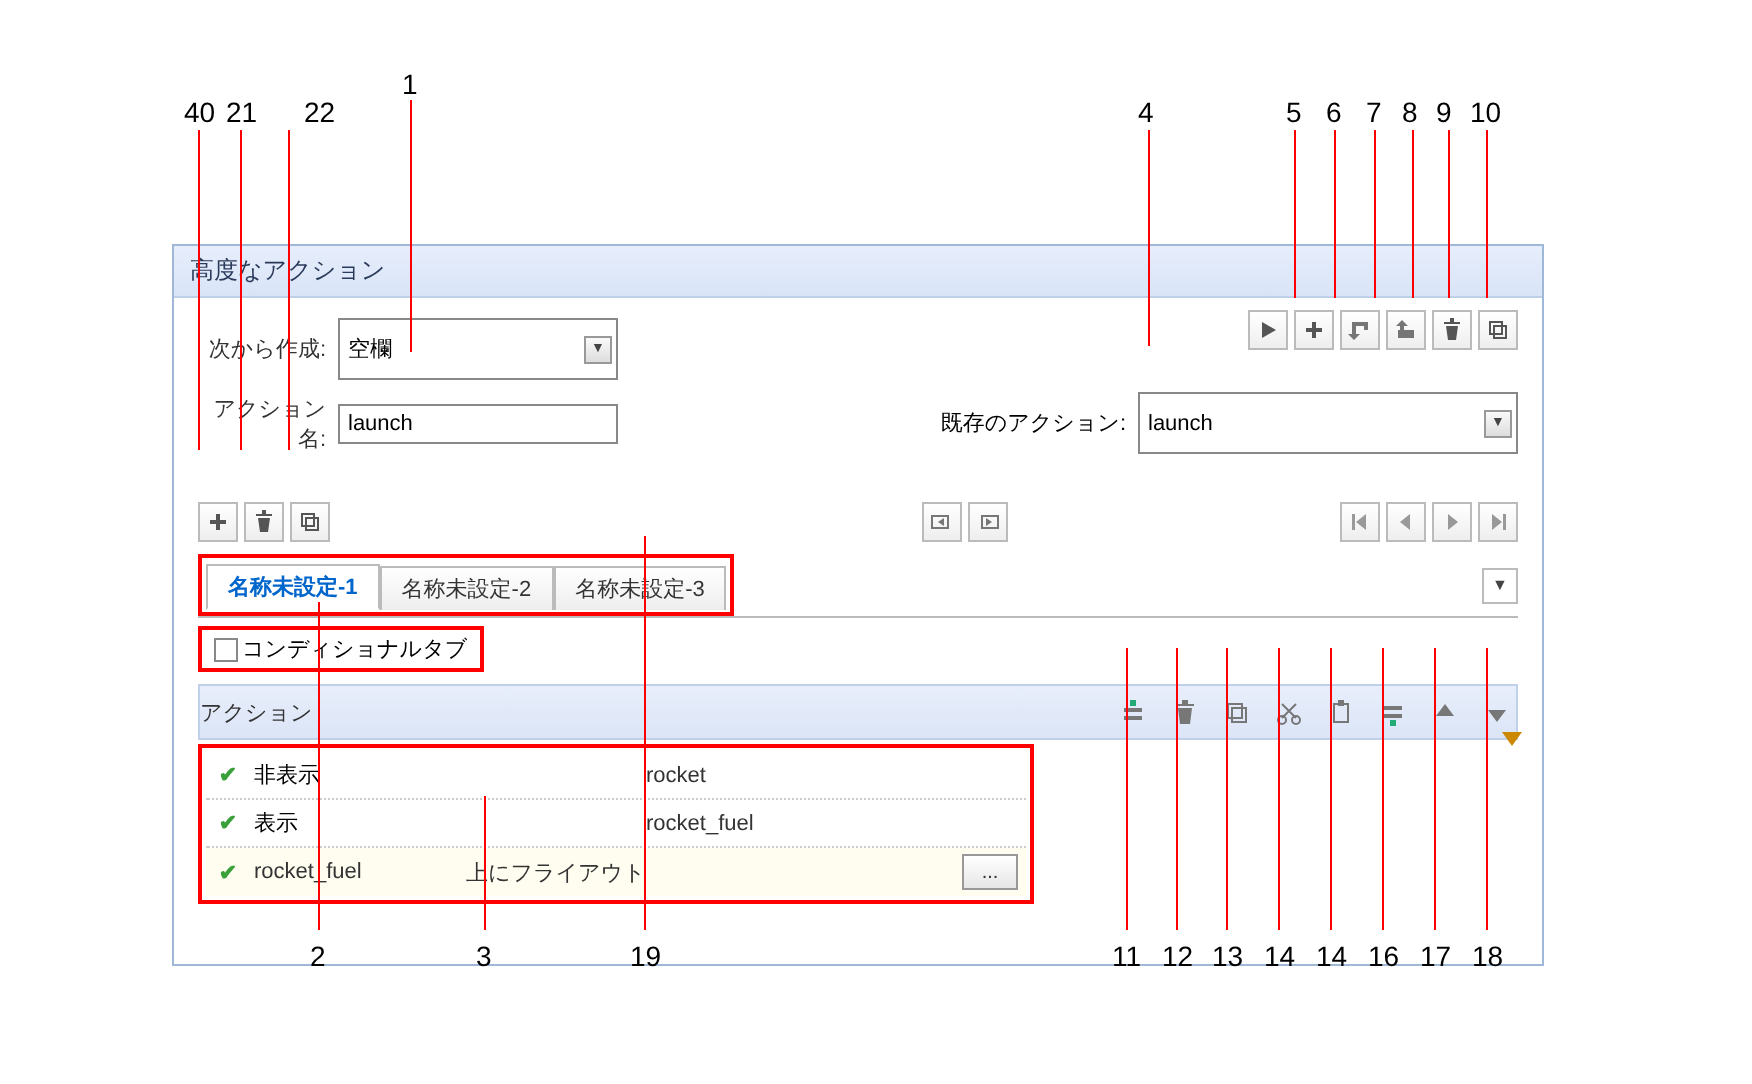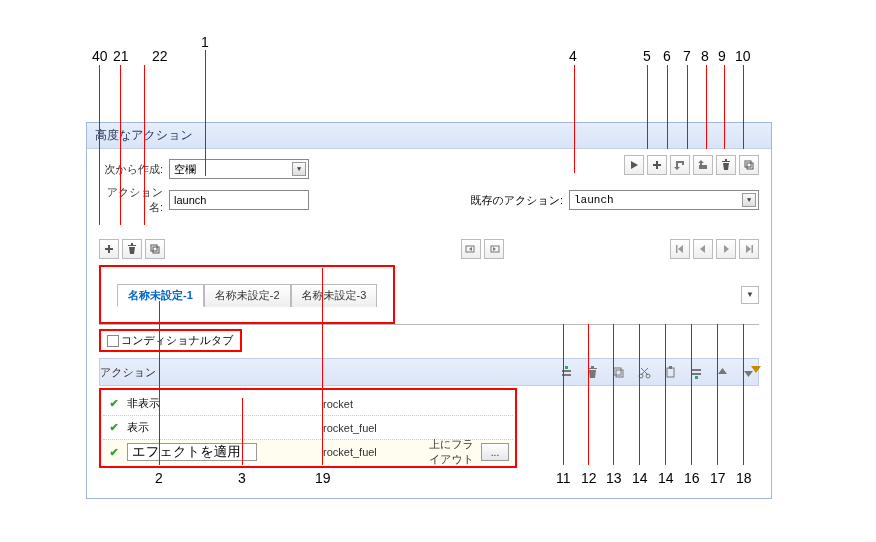--- a/index.html
+++ b/index.html
@@ -54,28 +54,27 @@
   }
   .input-text {
     height: 20px;
     border: 1px solid #888;
     background: #fff;
     padding: 0 4px;
     font-family: inherit;
     font-size: 11px;
   }
   .combo {
-    height: 20px;
+    height: 31px;
     border: 1px solid #888;
     background: #fff;
     display: flex;
     align-items: center;
     justify-content: space-between;
     padding: 0 2px 0 4px;
-    font-family: Liberation Mono, monospace;
   }
   .combo-arrow {
     width: 14px;
     height: 14px;
     border: 1px solid #999;
     background: linear-gradient(#fafafa, #ddd);
     display: flex;
     align-items: center;
     justify-content: center;
     font-size: 7px;
@@ -133,22 +132,23 @@
     color: #333;
   }
   .tab.active {
     background: #fff;
     border-bottom: 1px solid #fff;
     color: #0066cc;
     font-weight: bold;
   }
   .tabs-outline {
     border: 2px solid red;
-    padding: 16px;
+    padding: 2px;
     display: inline-flex;
+    align-items: flex-end;
   }
   .tab-more {
     margin-left: auto;
     width: 18px;
     height: 18px;
     border: 1px solid #bbb;
     background: #fff;
     display:flex;align-items:center;justify-content:center;font-size:8px;color:#444;
   }
   .cond-tab-row {
@@ -481,23 +481,20 @@
         <div class="action-name-cell"><span>非表示</span></div>
         <div class="action-target">rocket</div>
       </div>
       <div class="action-row">
         <span class="check-icon">✔</span>
         <div class="action-name-cell"><span>表示</span></div>
         <div class="action-target">rocket_fuel</div>
       </div>
       <div class="action-row">
         <span class="check-icon">✔</span>
-        <div class="action-name-cell">
-          <input class="action-name-input" style="width: 130px;" value="エフェクトを適用">
-        </div>
         <div class="action-target">rocket_fuel</div>
         <div class="action-param">上にフライアウト</div>
         <div class="ellipsis-btn">...</div>
       </div>
     </div>
 
     <div class="drag-marker"></div>
 
     <div style="height:18px"></div>
   </div>

